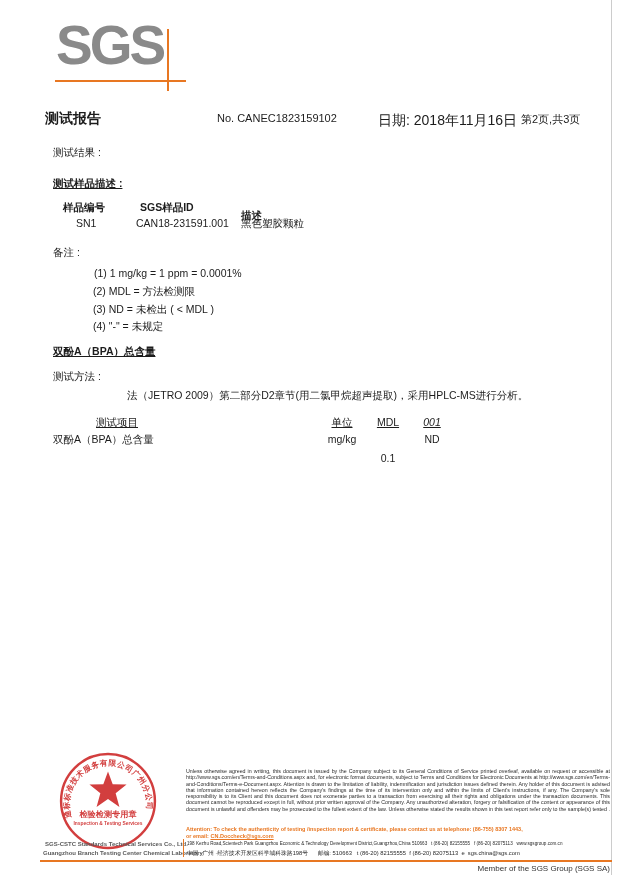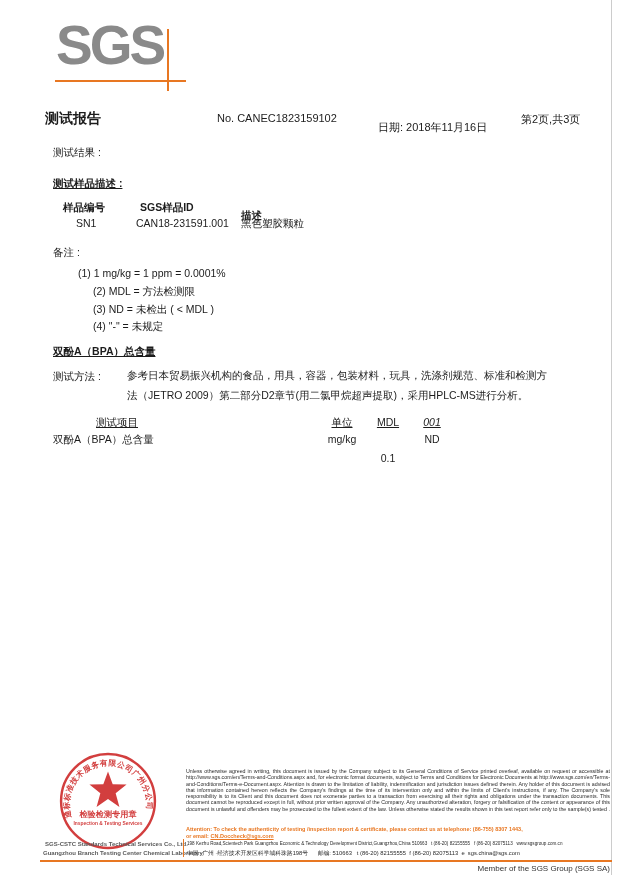--- a/index.html
+++ b/index.html
@@ -10,37 +10,37 @@
   
   .right-edge { left:611px; top:0; width:1px; height:875px; background:#cccccc; }
 
   
   .logo-sgs { left:56px; top:18px; font-size:55px; font-weight:bold; color:#8a8a8a; letter-spacing:-3px; line-height:1; }
   .logo-hline { left:55px; top:80px; width:131px; height:2px; background:#e87722; }
   .logo-vline { left:167px; top:29px; width:2px; height:62px; background:#e87722; }
 
   .report-title { left:45px; top:110px; font-size:14px; font-weight:bold; }
   .report-no   { left:217px; top:112px; font-size:11px; }
-  .report-date { left:378px; top:112px; font-size:11px;margin-top:8px; }
+  .report-date { left:378px; top:112px; font-size:14px; }
   .report-page { left:521px; top:112px; font-size:11px; }
 
   
   .body-txt { font-size:10.5px; }
   .sec-results { left:53px; top:146px; }
   .sec-sample  { left:53px; top:177px; text-decoration:underline; font-weight:bold; }
 
   .smp-h1 { left:63px;  top:201px; font-weight:bold; }
   .smp-h2 { left:140px; top:201px; font-weight:bold; }
   .smp-h3 { left:241px; top:201px; font-weight:bold;margin-top:8px; }
   .smp-v1 { left:76px;  top:217px; }
   .smp-v2 { left:136px; top:217px; }
   .smp-v3 { left:241px; top:217px; }
 
   .sec-notes { left:53px; top:246px; }
-  .note-0 { left:78px; top:267px; }
+  .note-0 { left:94px; top:267px; }
   .note-1 { left:93px; top:285px; }
   .note-2 { left:93px; top:303px; }
   .note-3 { left:93px; top:320px; }
 
   .sec-bpa { left:53px; top:345px; font-weight:bold; text-decoration:underline; }
   .method-label { left:53px;  top:370px;text-align:center; }
   .method-l1    { left:127px; top:369px; }
   .method-l2    { left:127px; top:389px; }
 
   .rt-h-item { left:60px;  top:416px; text-decoration:underline;margin-left:36px; }
@@ -99,21 +99,20 @@
   </div>
 
   <div class="abs body-txt sec-notes">备注 :</div>
   <div class="abs body-txt note-0">(1) 1 mg/kg = 1 ppm = 0.0001%</div>
   <div class="abs body-txt note-1">(2) MDL = 方法检测限</div>
   <div class="abs body-txt note-2">(3) ND = 未检出 ( &lt; MDL )</div>
   <div class="abs body-txt note-3">(4) "-" = 未规定</div>
 
   <div class="abs body-txt sec-bpa">双酚A（BPA）总含量</div>
   <div class="abs body-txt method-label">测试方法 :</div>
-  <div class="abs body-txt method-l1">参考日本贸易振兴机构的食品，用具，容器，包装材料，玩具，洗涤剂规范、标准和检测方</div>
   <div class="abs body-txt method-l2">法（JETRO 2009）第二部分D2章节(用二氯甲烷超声提取)，采用HPLC-MS进行分析。</div>
 
   <div>
     <div class="abs body-txt rt-h-item">测试项目</div>
     <div class="abs body-txt rt-h-unit">单位</div>
     <div class="abs body-txt rt-h-mdl">MDL</div>
     <div class="abs body-txt rt-h-001">001</div>
     <div class="abs body-txt rt-v-item">双酚A（BPA）总含量</div>
     <div class="abs body-txt rt-v-unit">mg/kg</div>
     <div class="abs body-txt rt-v-mdl">0.1</div>

